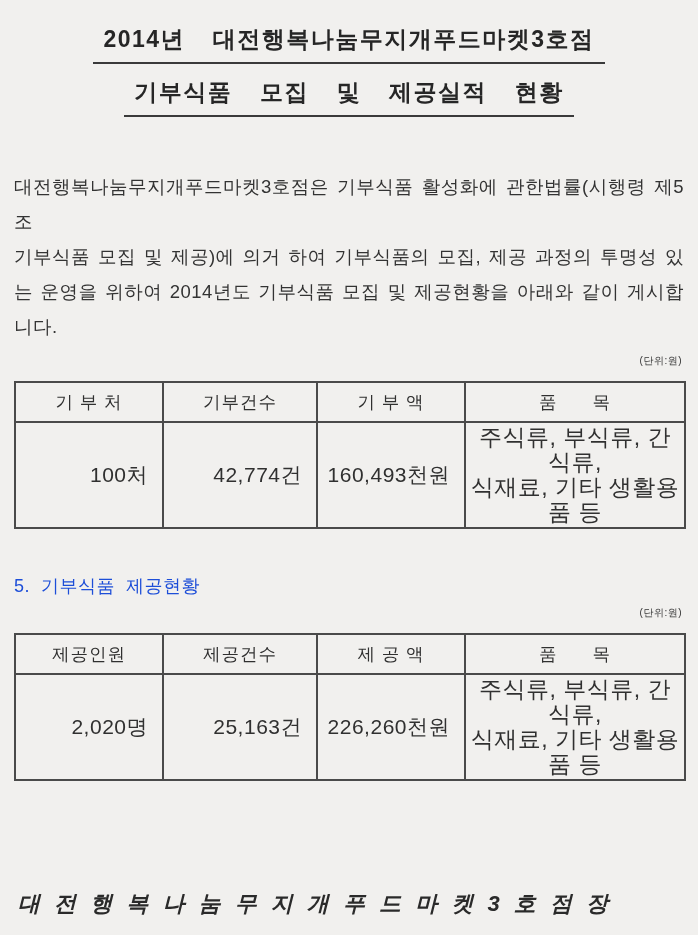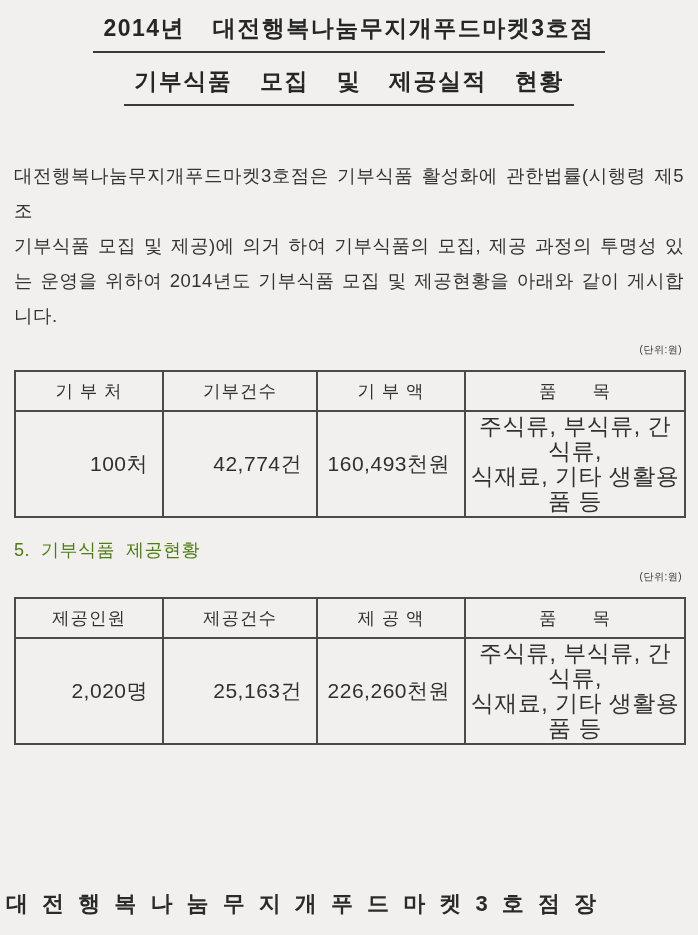--- a/index.html
+++ b/index.html
@@ -20,21 +20,21 @@
     display: inline-block;
     font-size: 23px;
     font-weight: bold;
     letter-spacing: 1.5px;
     word-spacing: 6px;
     color: #262626;
     border-bottom: 2px solid #3a3a3a;
     padding: 0 10px 7px 10px;
     white-space: pre;
   }
-  .title1 { margin-top: 13px; text-decoration: underline; }
+  .title1 { margin-top: 24px; text-decoration: underline; }
   .title2 { margin-top: 13px; }
 
   
   .intro { margin-top: 52px; }
   .intro-line {
     font-size: 18.5px;
     line-height: 35px;
     letter-spacing: 0.5px;
     color: #333;
     text-align: justify;
@@ -110,39 +110,40 @@
   table.dtable td.items {
     text-align: center;
     font-size: 23px;
     line-height: 25px;
     letter-spacing: 0.5px;
     padding: 2px 4px;
   }
 
   
   .section5 {
-    margin-top: 20px;
+    margin-top: 45px;
     font-size: 18px;
     letter-spacing: 0.5px;
-    color: #4d7c0f;
+    color: #1d4ed8;
     white-space: pre;
   }
 
   
   .signature {
     position: absolute;
-    left: 0;
+    left: 12px;
     width: 606px;
     top: 889px;
     text-align: center;
     font-size: 22px;
     font-weight: bold;
     letter-spacing: 4px;
     color: #2a2a2a;
     white-space: pre;
+    font-style: italic;
   }
 </style>
 </head>
 <body>
 
 <div class="page">
 
   <div class="title-block">
     <div class="title1">
       <span class="title-line">2014년  대전행복나눔무지개푸드마켓3호점</span>

